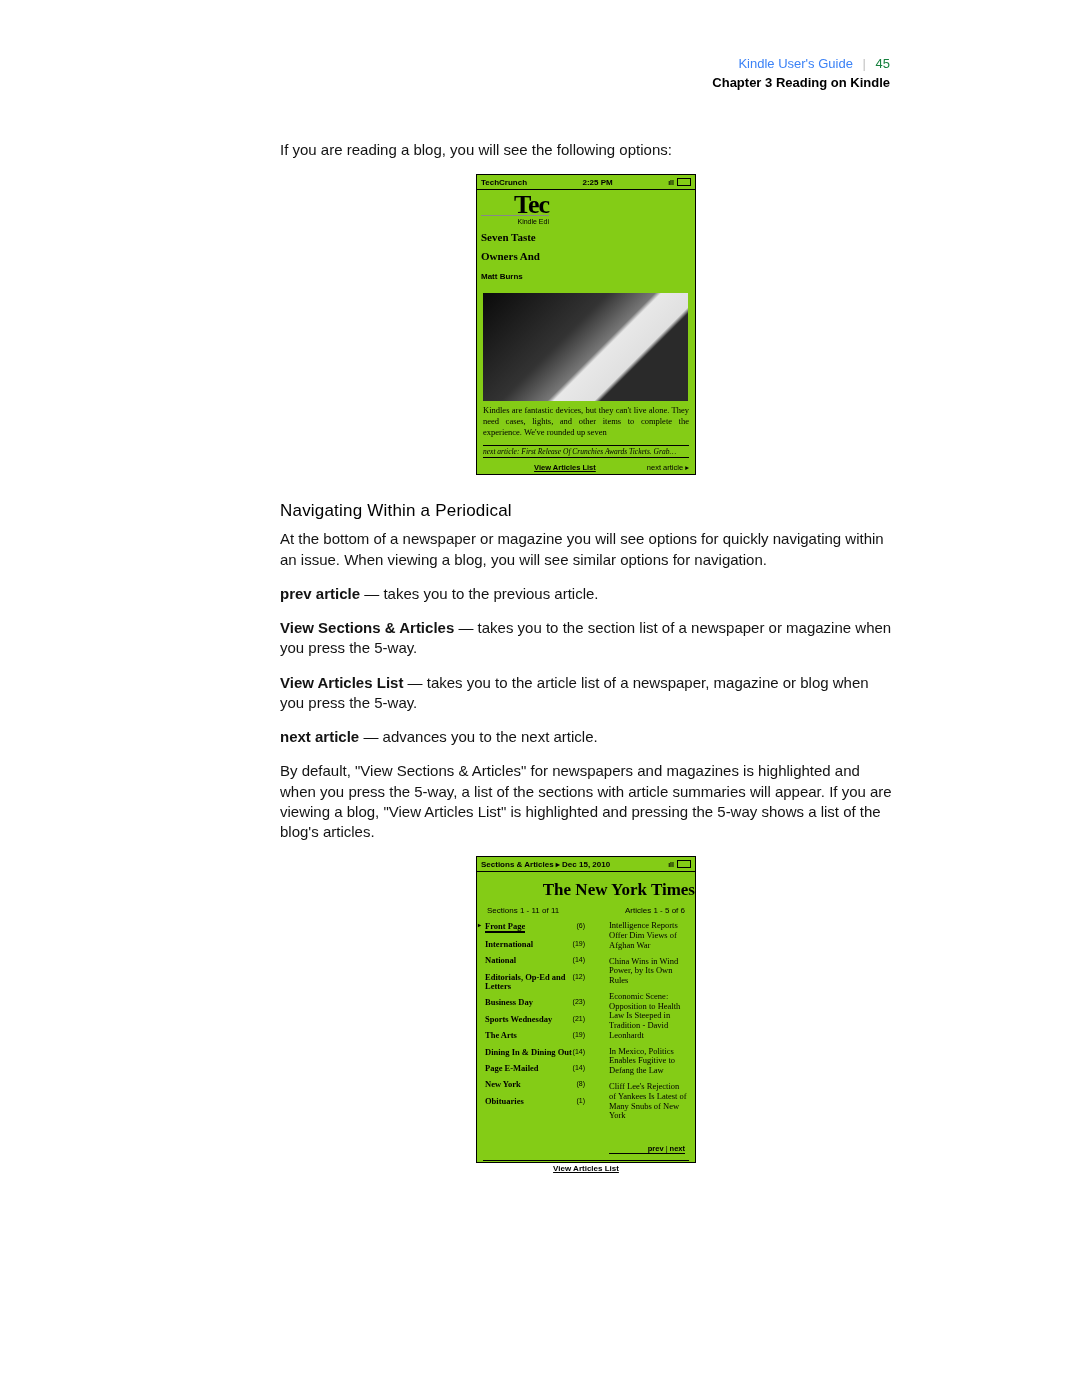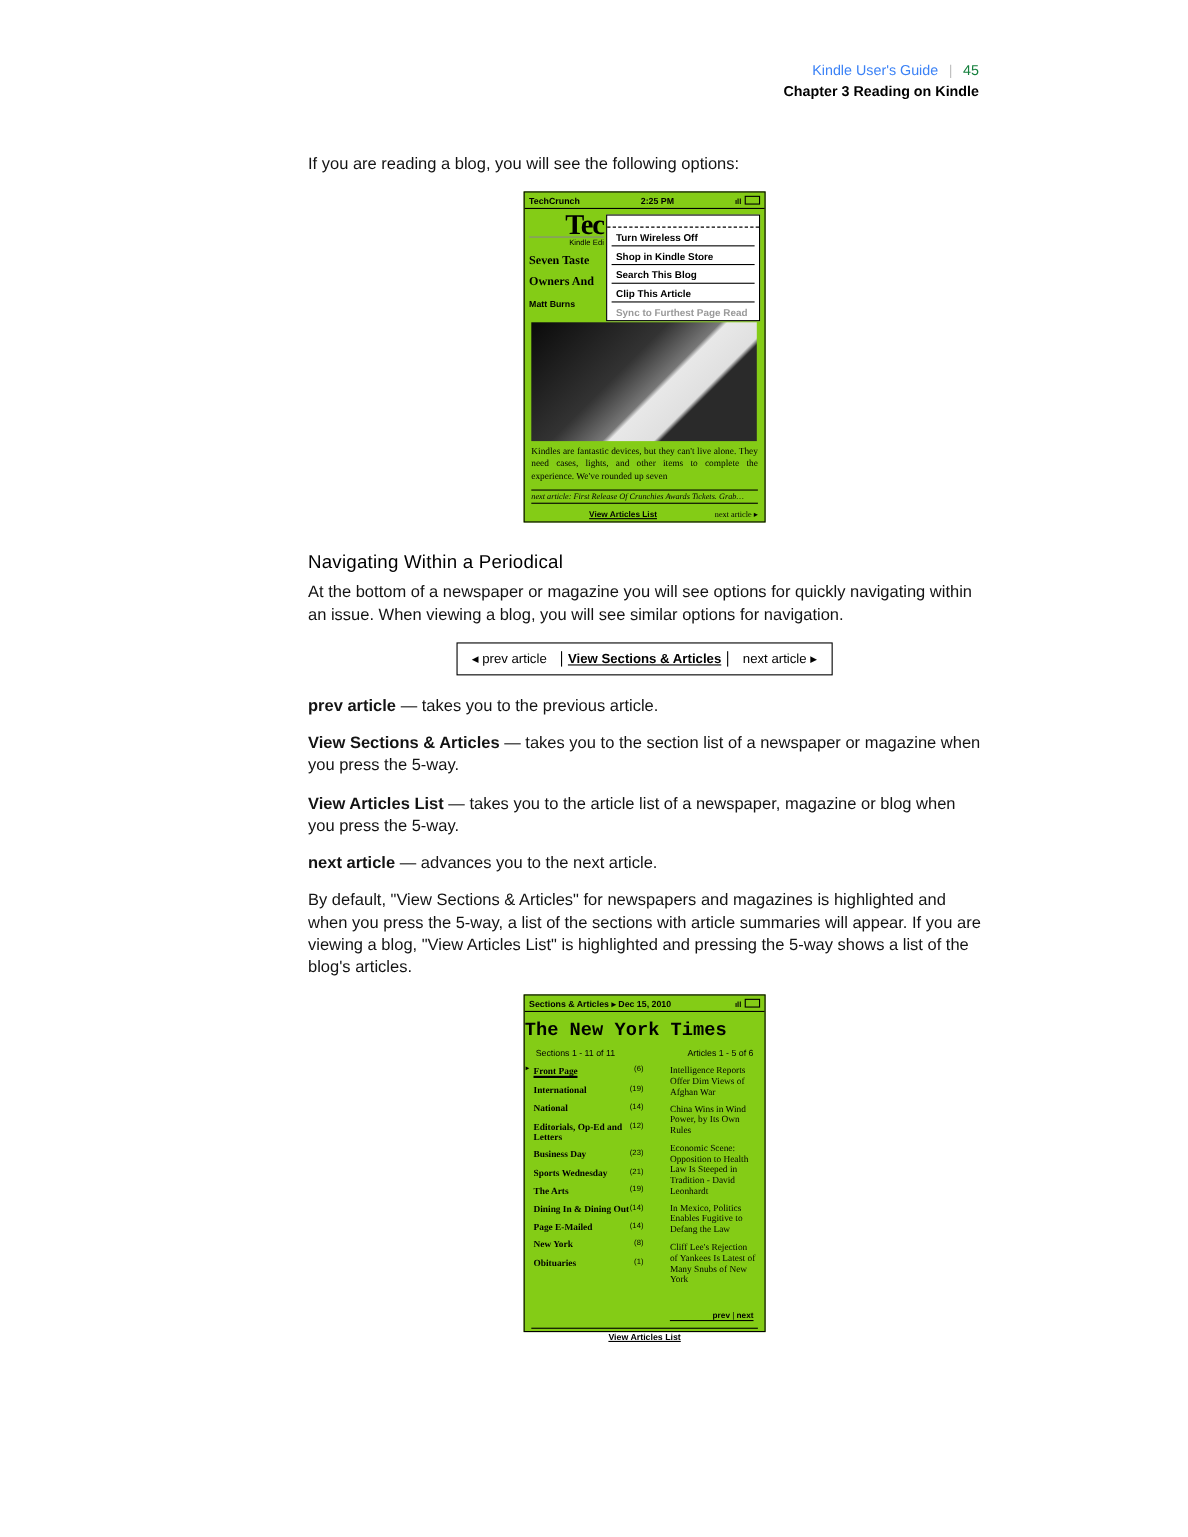--- a/index.html
+++ b/index.html
@@ -225,33 +225,33 @@
     bottom: 0;
     height: 13px;
     display: flex;
     justify-content: space-between;
     align-items: center;
     font-size: 7.5px;
     font-weight: bold;
     padding: 0 6px;
   }
   .shot1 .footer .mid { text-decoration: underline; }
-  .shot1 .footer .right { font-weight: normal; font-family: Liberation Serif, serif; }
+  .shot1 .footer .right { font-weight: normal; }
 
   
   .shot2 {
     width: 218px;
     height: 305px;
     font-size: 8.5px;
   }
   .shot2 .nyt {
-    font-family: Liberation Mono, monospace;
+    font-family: Liberation Serif, serif;
     font-weight: bold;
     font-size: 17px;
-    text-align: left;
+    text-align: right;
     margin: 8px 0 6px 0;
   }
   .shot2 .subhead {
     display: flex;
     justify-content: space-between;
     font-size: 8px;
     padding: 0 10px;
     margin-bottom: 3px;
     gap: 24px;
   }
@@ -341,52 +341,33 @@
           <span></span>
         </span>
       </div>
       <div class="left-col">
         <div class="tec">Tec</div>
         <div class="kindle-ed">Kindle Edi</div>
         <div class="headline">Seven Taste</div>
         <div class="headline">Owners And</div>
         <div class="byline">Matt Burns</div>
       </div>
-      <div class="menu-box">
-        <div class="menu-top"></div>
-        <div class="menu-item">Turn Wireless Off</div>
-        <div class="menu-item">Shop in Kindle Store</div>
-        <div class="menu-item">Search This Blog</div>
-        <div class="menu-item">Clip This Article</div>
-        <div class="menu-item disabled">Sync to Furthest Page Read</div>
-      </div>
       <div class="photo"></div>
       <div class="caption">Kindles are fantastic devices, but they can't live alone. They need cases, lights, and other items to complete the experience. We've rounded up seven</div>
       <div class="nextline">next article: First Release Of Crunchies Awards Tickets. Grab…</div>
       <div class="footer">
         <span></span>
         <span class="mid">View Articles List</span>
         <span class="right">next article ▸</span>
       </div>
     </div>
 
     <div class="section-heading">Navigating Within a Periodical</div>
     <p class="body-text">At the bottom of a newspaper or magazine you will see options for quickly navigating within an issue. When viewing a blog, you will see similar options for navigation.</p>
 
-    <div class="nav-figure">
-      <div class="cell">
-        <span class="tri">◀</span>
-        <span>prev article</span>
-      </div>
-      <div class="cell center">View Sections &amp; Articles</div>
-      <div class="cell">
-        <span>next article</span>
-        <span class="tri">▶</span>
-      </div>
-    </div>
 
     <p class="body-text">
       <span class="def-term">prev article</span><span> — takes you to the previous article.</span>
     </p>
     <p class="body-text">
       <span class="def-term">View Sections &amp; Articles</span><span> — takes you to the section list of a newspaper or magazine when you press the 5-way.</span>
     </p>
     <p class="body-text">
       <span class="def-term">View Articles List</span><span> — takes you to the article list of a newspaper, magazine or blog when you press the 5-way.</span>
     </p>

